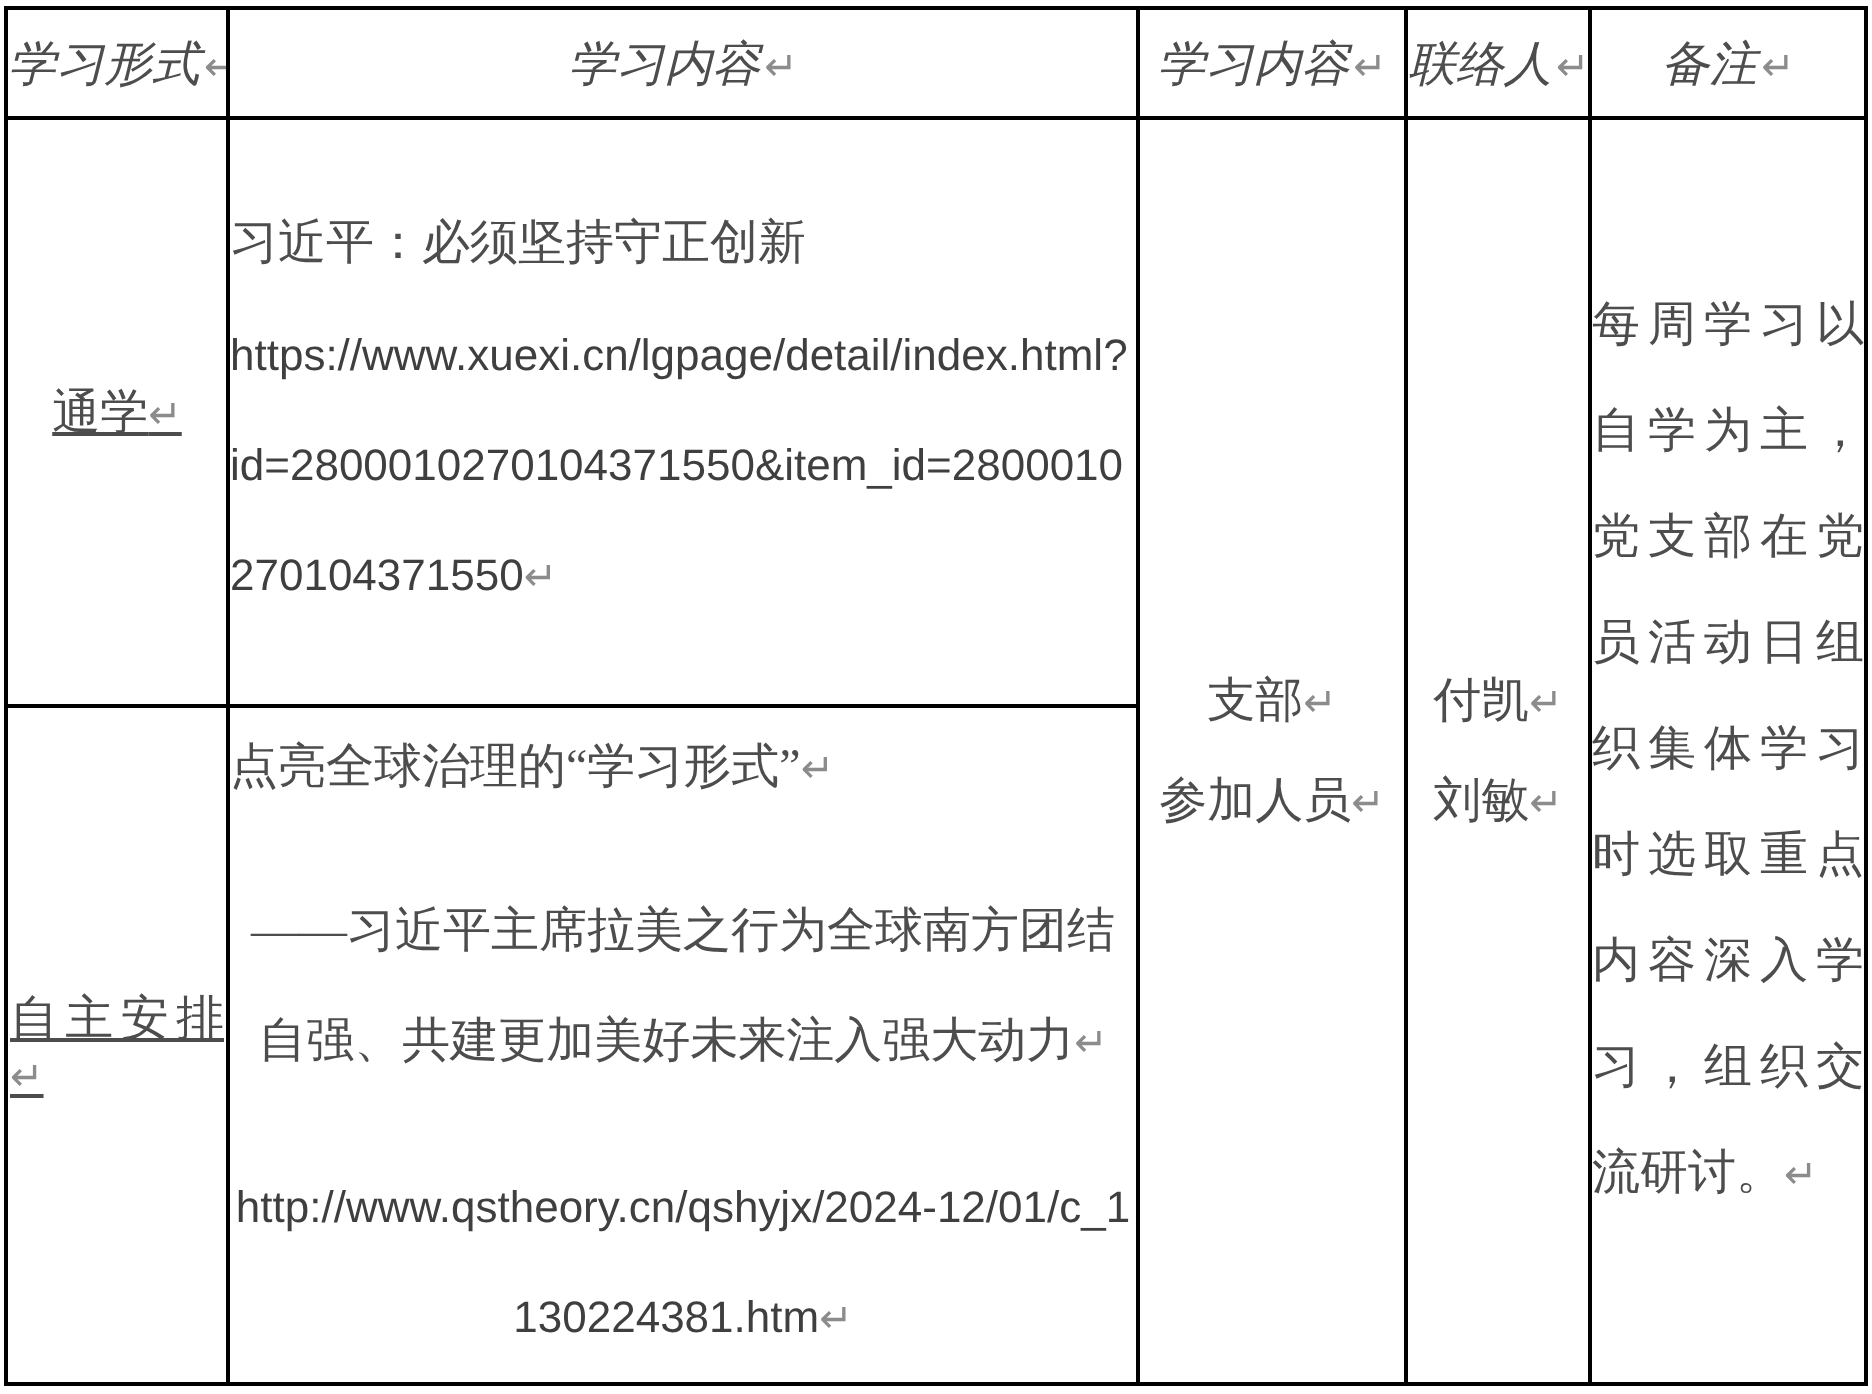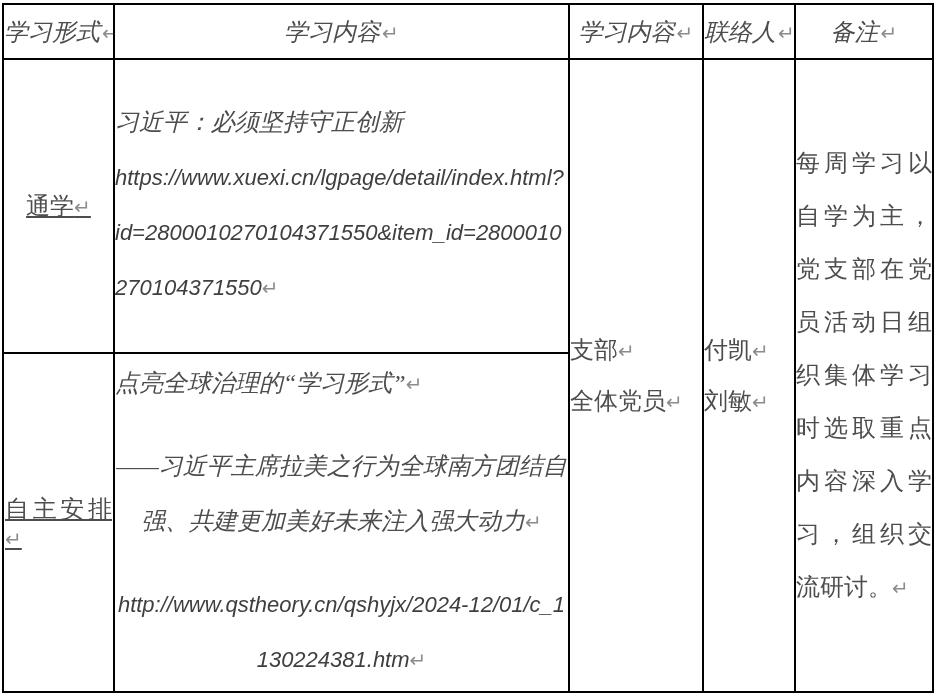--- a/index.html
+++ b/index.html
@@ -49,32 +49,31 @@
     padding: 0 1px;
   }
 
   
   .content-cell { padding: 2px 6px 2px 5px; }
   .para {
     font-size: 24px;
     line-height: 55px;
     color: #4d4d4d;
     text-align: left;
-    font-style: italic;
   }
   .para.url-text {
     font-family: "Liberation Sans", "DejaVu Sans", sans-serif;
     font-size: 22px;
     color: #3f3f3f;
     word-break: break-all;
   }
   .para.gap-above { margin-top: 27px; text-align: center; }
 
   
-  .center-cell { }
+  .center-cell { text-align: center; }
   .center-cell .line { font-size: 24px; line-height: 50px; white-space: nowrap; }
 
   
   .remark-cell { padding: 0 4px 0 6px; margin-left: 38px; }
   .remark-text {
     font-size: 24px;
     line-height: 53px;
     text-align: justify;
     word-break: break-all;
     color: #4d4d4d;
@@ -122,21 +121,21 @@
           </div>
           <div class="para url-text">
             <span>https://www.xuexi.cn/lgpage/detail/index.html?id=2800010270104371550&amp;item_id=2800010270104371550</span><span class="ret">↵</span>
           </div>
         </td>
         <td class="center-cell" rowspan="2">
           <div class="line">
             <span>支部</span><span class="ret">↵</span>
           </div>
           <div class="line">
-            <span>全体党员</span><span class="ret">↵</span>
+            <span>参加人员</span><span class="ret">↵</span>
           </div>
         </td>
         <td class="center-cell" rowspan="2">
           <div class="line">
             <span>付凯</span><span class="ret">↵</span>
           </div>
           <div class="line">
             <span>刘敏</span><span class="ret">↵</span>
           </div>
         </td>

